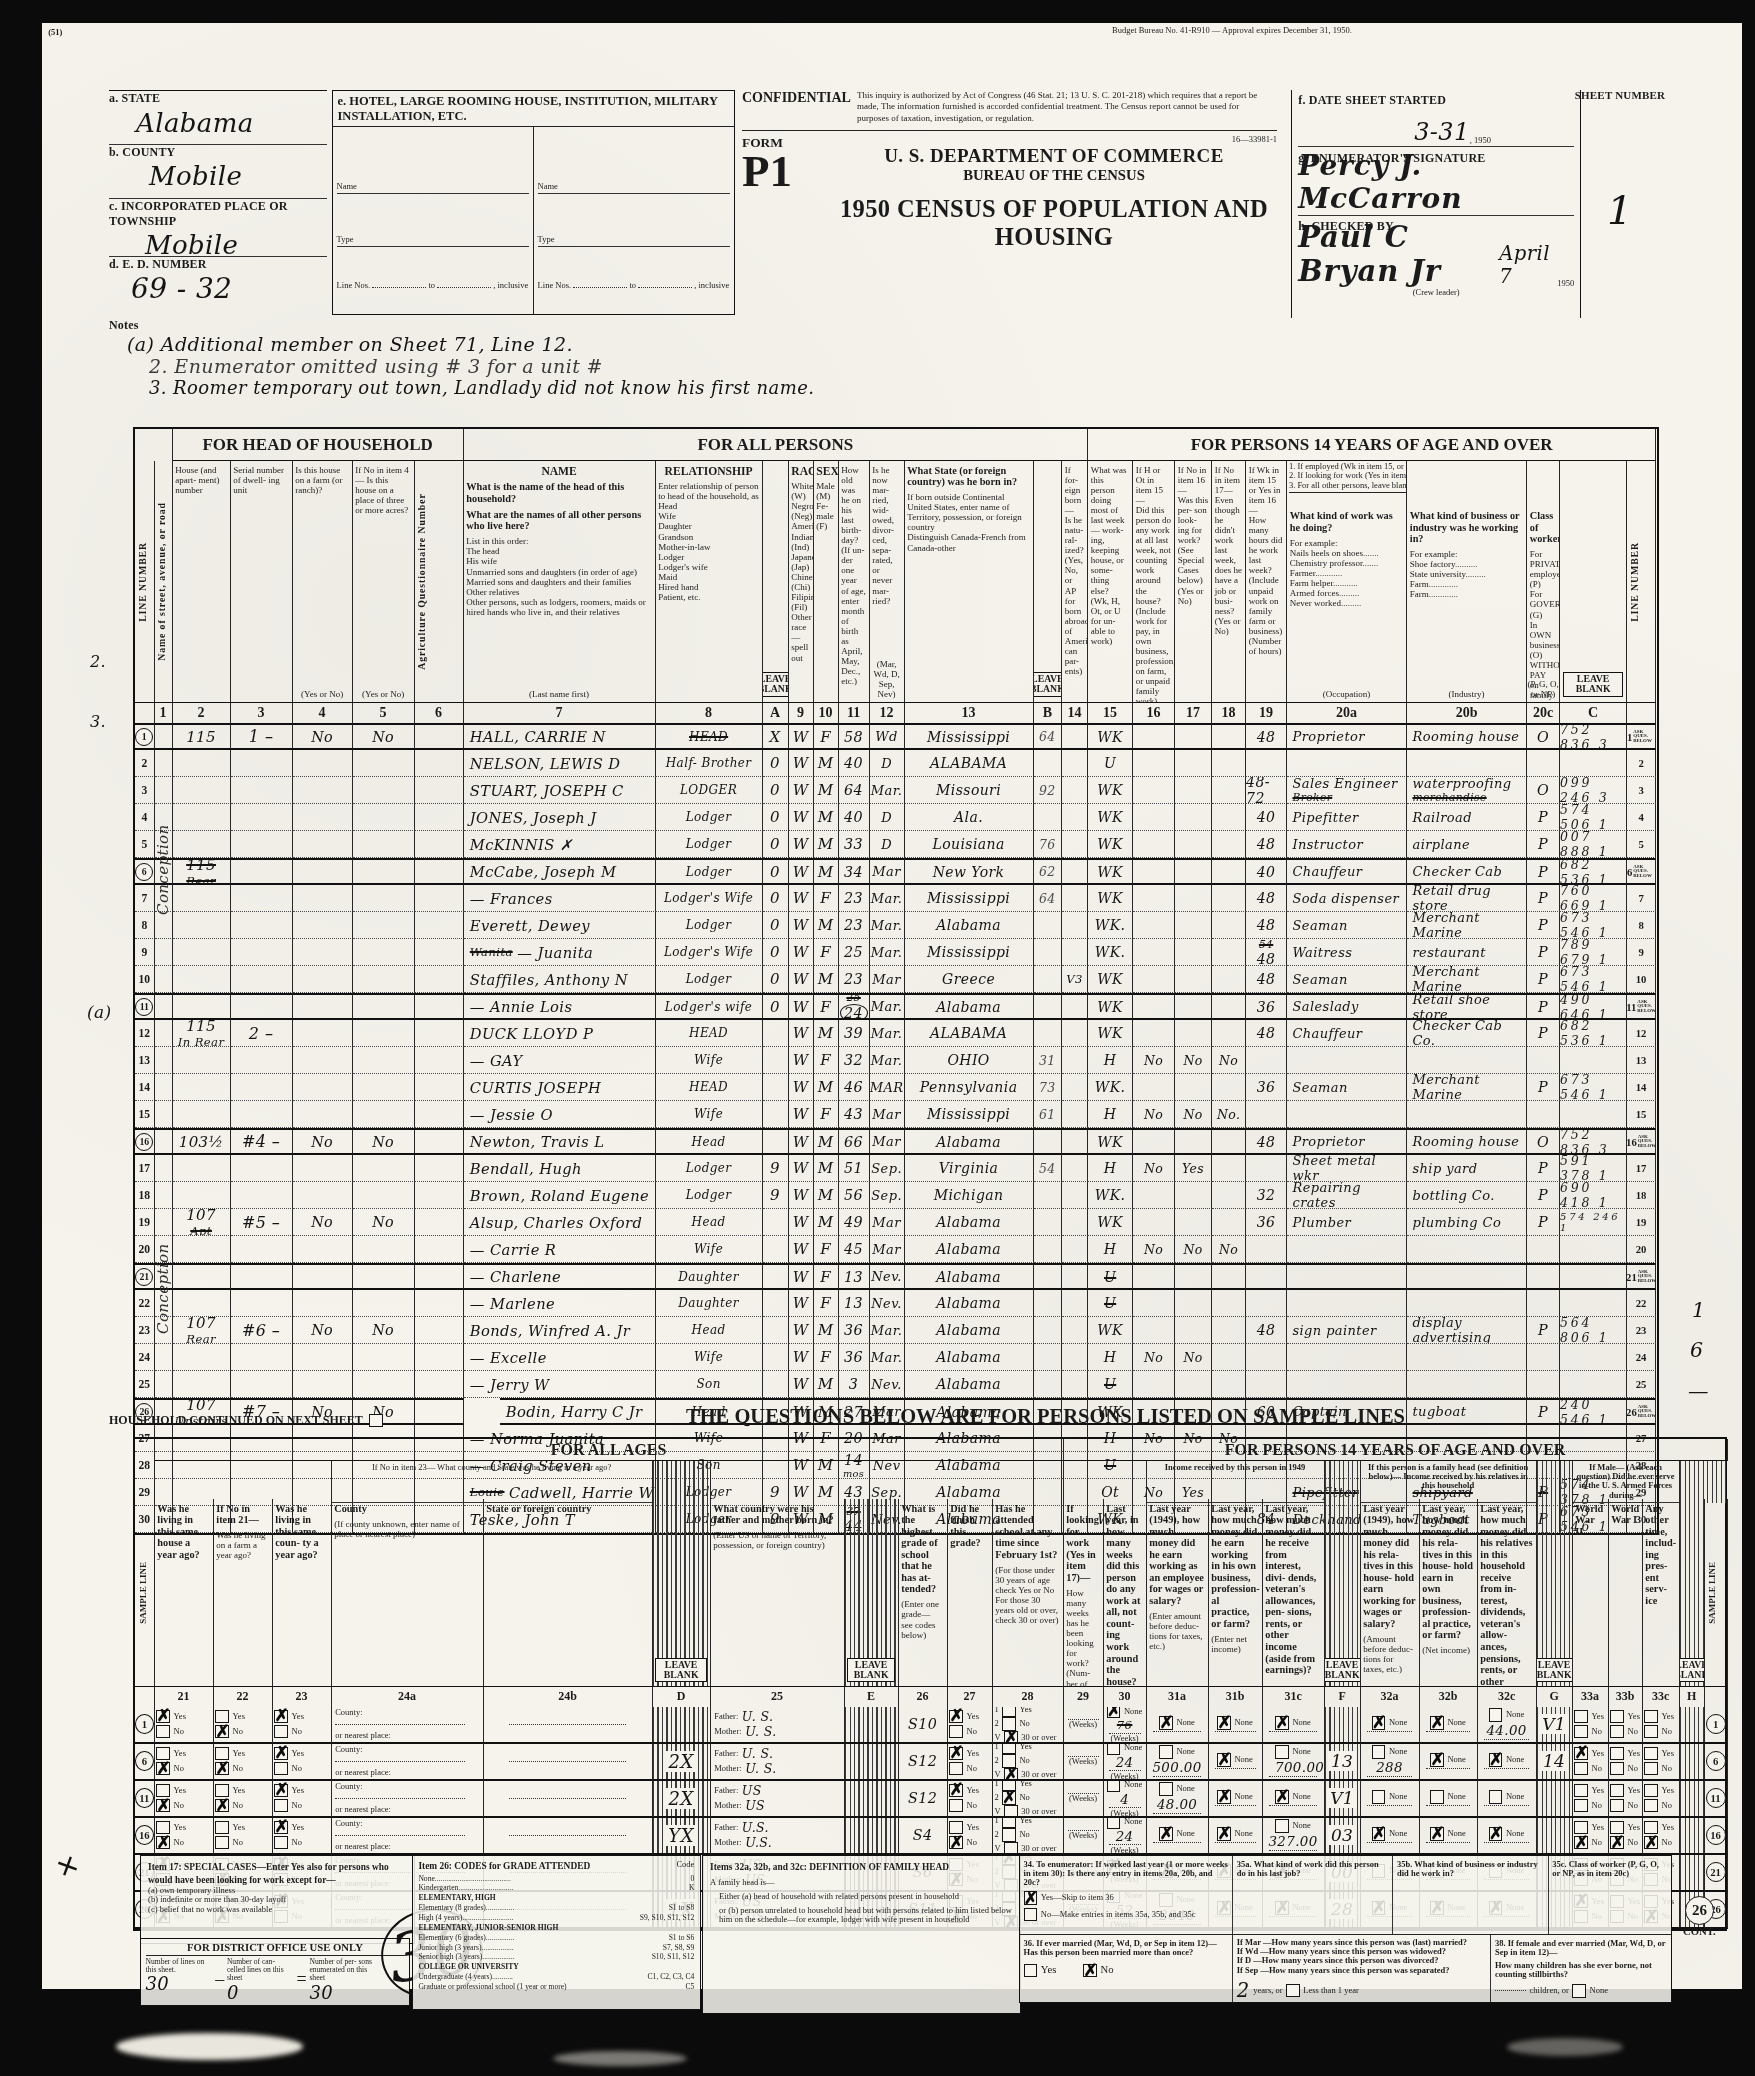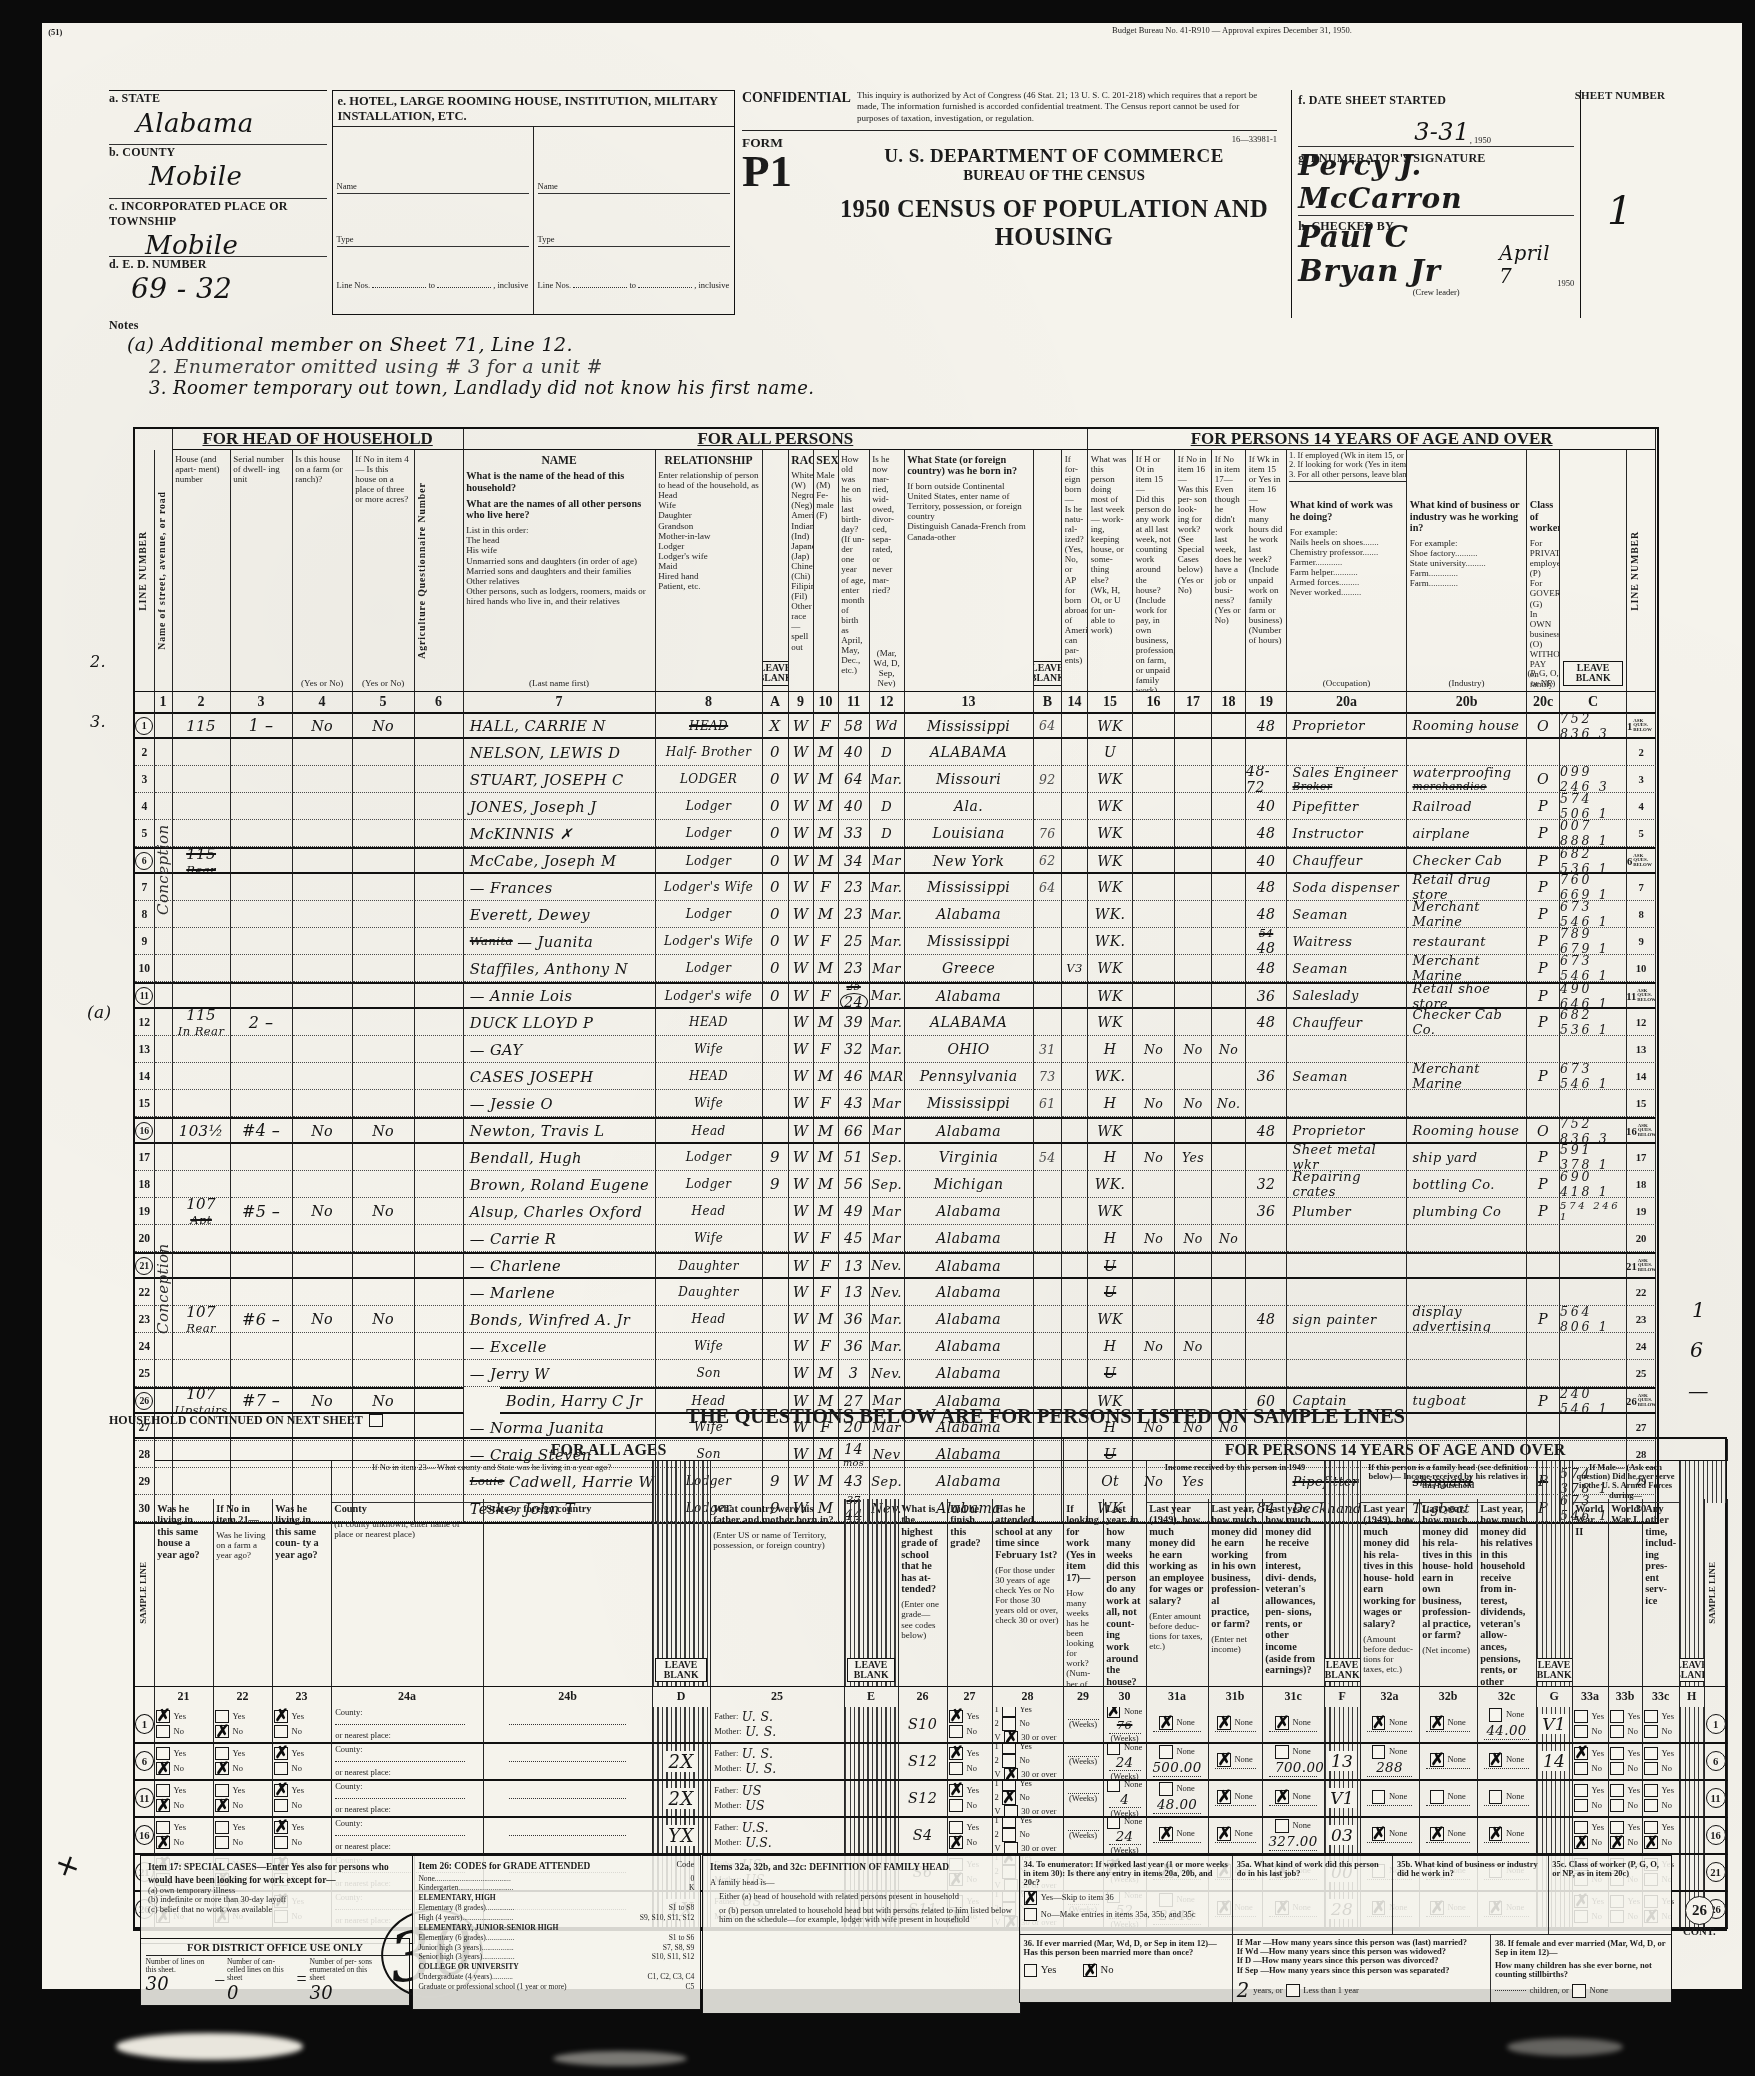--- a/index.html
+++ b/index.html
@@ -157,21 +157,21 @@
   </div>
 
   <div class="abs" style="left:67px;top:295px;width:758px;">
     <div class="fld-label">Notes</div>
     <div class="hand" style="font-size:19px;margin-left:18px;">(a) Additional member on Sheet 71, Line 12.</div>
     <div class="hand" style="font-size:19px;margin-left:40px;color:#3c3c3c;">2.  Enumerator omitted using # 3 for a unit #</div>
     <div class="hand" style="font-size:18px;margin-left:40px;">3.  Roomer temporary out town, Landlady did not know his first name.</div>
   </div>
 
   <div id="main-table" class="abs" style="left:91px;top:404px;width:1522px;border:2.2px solid #101010;">
-        <div class="grid" style="grid-template-columns: 19.6px 18px 58px 62px 60px 62px 49px 192px 107px 26px 25px 25px 31px 35px 129px 28.5px 26px 45px 42px 37px 34px 41px 120px 120px 33px 67px 29px; height: 21px; text-decoration: underline;">
+        <div class="grid" style="grid-template-columns: 19.6px 18px 58px 62px 60px 62px 49px 192px 107px 26px 25px 25px 31px 35px 129px 28.5px 26px 45px 42px 37px 34px 41px 120px 120px 33px 67px 29px; height: 32px;">
           <div style="grid-column: 1 / 3; border-right: 0.9px solid rgb(38, 38, 38);"></div>
           <div class="band-title" style="grid-column: 3 / 8; font-size: 17px; border-right: 0.9px solid rgb(38, 38, 38); border-bottom: 1.3px solid rgb(17, 17, 17); display: flex; align-items: center; justify-content: center;">FOR HEAD OF HOUSEHOLD</div>
           <div class="band-title" style="grid-column: 8 / 18; font-size: 17px; border-right: 0.9px solid rgb(38, 38, 38); border-bottom: 1.3px solid rgb(17, 17, 17); display: flex; align-items: center; justify-content: center;">FOR ALL PERSONS</div>
           <div class="band-title" style="grid-column: 18 / 28; font-size: 17px; border-right: 0.9px solid rgb(38, 38, 38); border-bottom: 1.3px solid rgb(17, 17, 17); display: flex; align-items: center; justify-content: center;">FOR PERSONS 14 YEARS OF AGE AND OVER</div>
         </div>
         <div class="grid" style="grid-template-columns: 19.6px 18px 58px 62px 60px 62px 49px 192px 107px 26px 25px 25px 31px 35px 129px 28.5px 26px 45px 42px 37px 34px 41px 120px 120px 33px 67px 29px; height: 241px;">
           <div class="hcell">
             <div class="vtxt" style="height: 100%; width: 100%; font-size: 9.8px; font-weight: bold; letter-spacing: 0.9px;">LINE NUMBER</div>
           </div>
           <div class="hcell">
@@ -1173,21 +1173,21 @@
           <div class="cell drow-cell dot-b" style="font-size: 11.6px; font-weight: bold;">
             <span>14</span>
           </div>
           <div class="cell drow-cell dot-b"></div>
           <div class="cell drow-cell dot-b" style="flex-direction: column; font-size: 13.4px;"></div>
           <div class="cell drow-cell dot-b"></div>
           <div class="cell drow-cell dot-b"></div>
           <div class="cell drow-cell dot-b"></div>
           <div class="cell drow-cell dot-b"></div>
           <div class="cell drow-cell dot-b" style="justify-content: flex-start; padding-left: 6.2px; gap: 4.5px;">
-            <div class="hand" style="font-size: 14.7px; white-space: nowrap;">CASES  JOSEPH</div>
+            <div class="hand" style="font-size: 14.7px; white-space: nowrap;">CURTIS  JOSEPH</div>
           </div>
           <div class="cell drow-cell dot-b" style="font-size: 11.6px;">
             <div class="hand" style="font-size: 12px; text-align: center; line-height: 1;">HEAD</div>
           </div>
           <div class="cell drow-cell dot-b"></div>
           <div class="cell drow-cell dot-b">
             <div class="hand" style="font-size: 15px;">W</div>
           </div>
           <div class="cell drow-cell dot-b">
             <div class="hand" style="font-size: 15px;">M</div>

